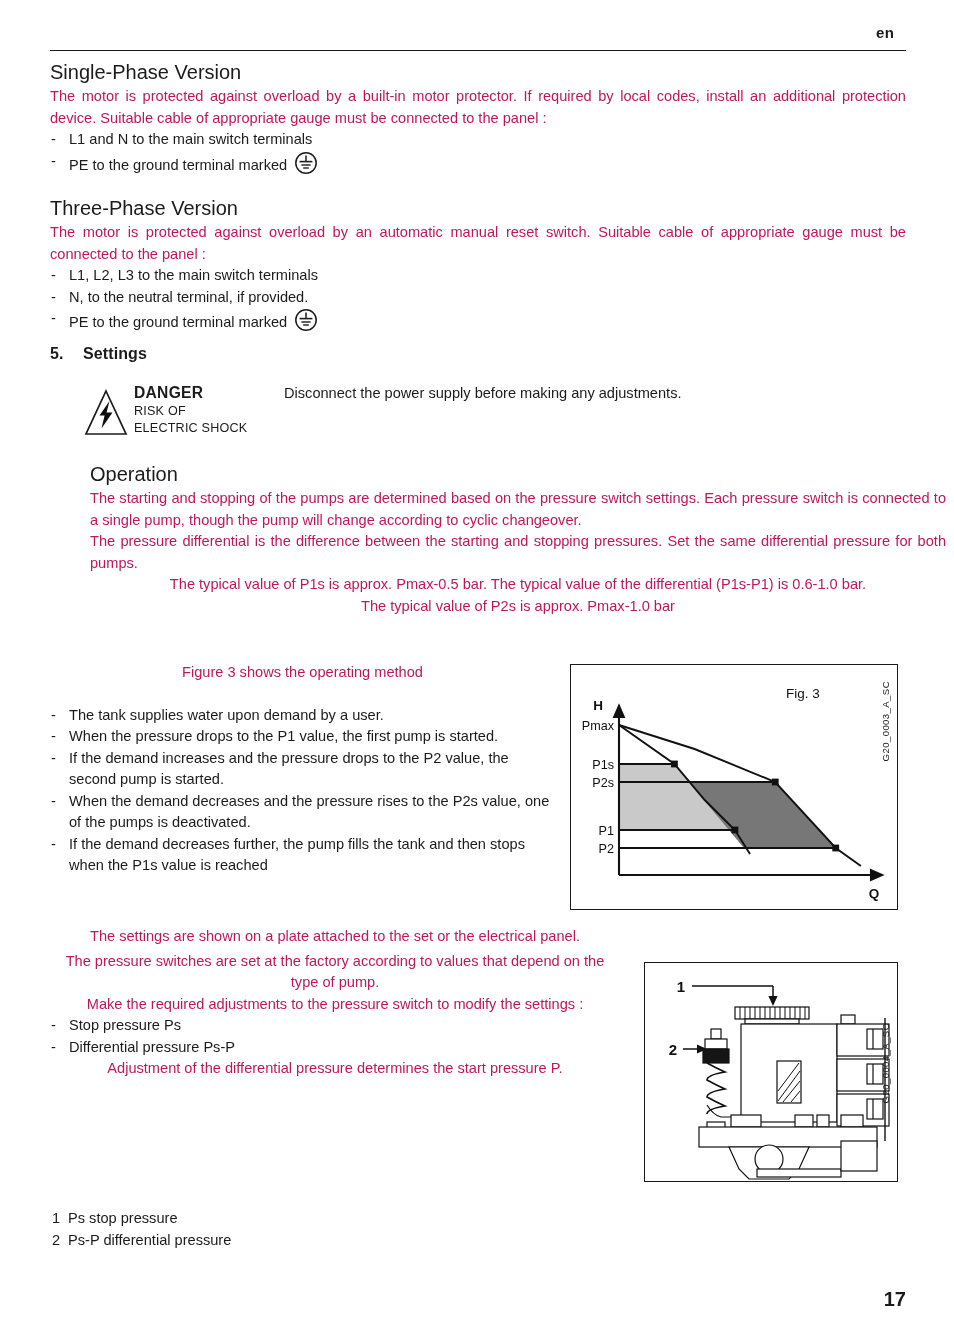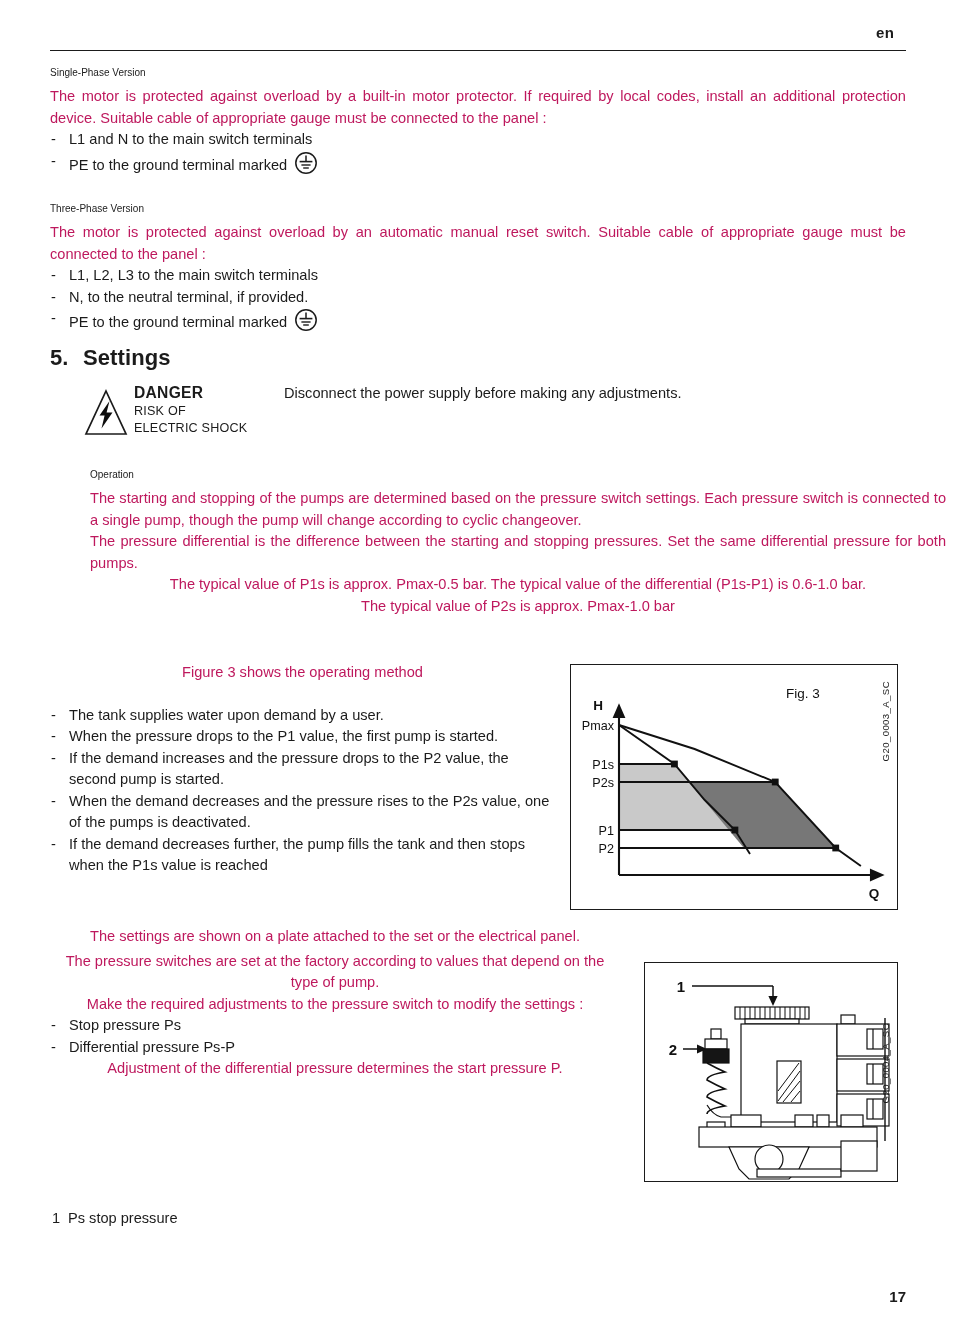--- a/index.html
+++ b/index.html
@@ -26,21 +26,21 @@
     font-size: 15px; font-weight: bold; letter-spacing: .2px;
   }
   .header-rule {
     position: absolute; left: 50px; top: 50px; width: 856px;
     border-top: 1.6px solid #1b1b1b;
   }
 
   
   .col { position: absolute; left: 50px; width: 856px; }
   h3.sub {
-    font-size: 10px; font-weight: normal; margin: 0;
+    font-size: 20px; font-weight: normal; margin: 0;
     line-height: 21px; color: #1b1b1b;
   }
   p.body {
     font-size: 14.6px; margin: 0; line-height: 21.5px;
     text-align: justify; color: #be185d;
   }
   p.body.nojust { text-align: center; }
   ul.dash { list-style: none; margin: 0; padding: 0; }
   ul.dash > li {
     font-size: 14.6px; line-height: 21.5px;
@@ -49,21 +49,21 @@
   ul.dash > li::before {
     content: "-"; position: absolute; left: 1px; top: 0;
   }
 
   
   .gnd { display: inline-block; vertical-align: -5px; margin-left: 3px; }
 
   
   .sec-head {
     position: absolute; left: 50px; top: 345px;
-    font-size: 22px; font-weight: bold; letter-spacing: .1px;
+    font-size: 16px; font-weight: bold; letter-spacing: .1px;
   }
   .sec-head .num { display: inline-block; width: 33px; }
 
   
   .danger-wrap { position: absolute; left: 84px; top: 386px; width: 800px; height: 60px; }
   .danger-icon { position: absolute; left: 0; top: 2px; }
   .danger-title {
     position: absolute; left: 50px; top: -2px;
     font-size: 15.6px; font-weight: bold; letter-spacing: .3px;
   }
@@ -77,21 +77,21 @@
   }
   .vcode {
     position: absolute; font-size: 9.6px; letter-spacing: .4px;
     writing-mode: vertical-rl; transform: rotate(180deg);
     white-space: nowrap; color: #1b1b1b;
   }
 
   
   .pageno {
     position: absolute; right: 48px; top: 1288px;
-    font-size: 15px; font-weight: bold; text-align: right;
+    font-size: 20px; font-weight: bold; text-align: right;
   }
 </style>
 </head>
 <body>
 
 <div class="page">
 
   <div class="header">
     <div class="header-lang">en</div>
   </div>
@@ -304,17 +304,20 @@
       <text id="sw-callout-1" x="40" y="29" font-family="Liberation Sans, sans-serif" font-size="15" font-weight="bold" fill="#111" text-anchor="end">1</text>
       <text id="sw-callout-2" x="32" y="92" font-family="Liberation Sans, sans-serif" font-size="15" font-weight="bold" fill="#111" text-anchor="end">2</text>
     </svg>
     <div class="vcode" style="right:6px; top:60px;">G20_0004_A_SC</div>
   </div>
 
   <div style="position:absolute; left:52px; top:1208px; width:500px;">
     <div style="font-size:14.6px; line-height:21.5px;">
       <span style="display:inline-block; width:16px;">1</span><span>Ps stop pressure</span>
     </div>
+    <div style="font-size:14.6px; line-height:21.5px;">
+      <span style="display:inline-block; width:16px;">2</span><span>Ps-P differential pressure</span>
+    </div>
   </div>
 
   <div class="pageno">17</div>
 
 </div>
 
 </body></html>

